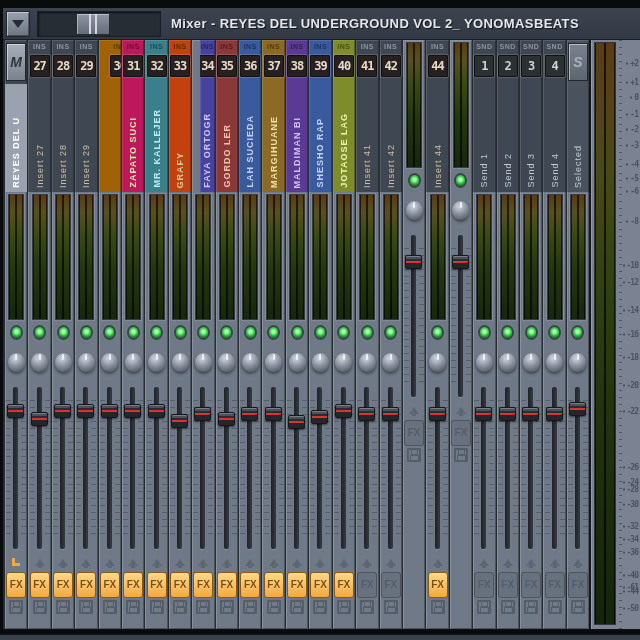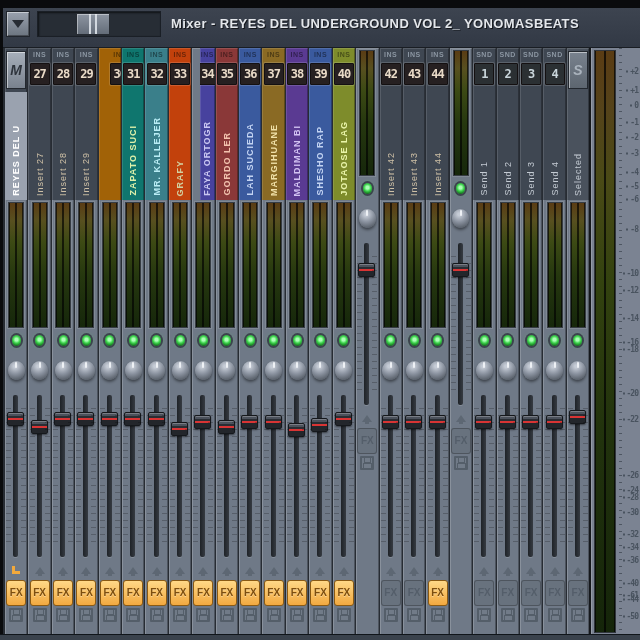--- a/index.html
+++ b/index.html
@@ -5,21 +5,21 @@
   * { margin:0; padding:0; box-sizing:border-box; }
   html,body { width:640px; height:640px; background:#0a0b0d; overflow:hidden;
               font-family:"Liberation Sans", sans-serif; }
 
   .mixer-window { position:absolute; left:3px; top:8px; width:637px; height:622px;
                   background:#2a2f36; border-bottom:2px solid #0e1013; }
   .bottom-strip { position:absolute; left:0; top:634px; width:640px; height:6px;
                   background:#3a424c; border-top:1px solid #10151a; }
 
   
-  .titlebar { position:relative; height:40px; background:linear-gradient(#3d4450,#323945);
+  .titlebar { position:relative; height:32px; background:linear-gradient(#3d4450,#323945);
               border-bottom:1px solid #191d23; }
   .dd-btn { position:absolute; left:3px; top:3px; width:24px; height:26px;
             background:linear-gradient(#99a1ad,#6c7580); border:1px solid #20252c;
             box-shadow:inset 1px 1px 0 rgba(255,255,255,.45), inset -1px -1px 0 rgba(0,0,0,.35);
             display:flex; align-items:center; justify-content:center; }
   .dd-btn .tri { width:0; height:0; border-left:6px solid transparent; border-right:6px solid transparent;
                  border-top:8px solid #272c33; }
   .hscroll { position:absolute; left:34px; top:3px; width:124px; height:26px; background:#272d35;
              border:1px solid #1a1f26; box-shadow:inset 1px 1px 2px rgba(0,0,0,.6); }
   .hscroll .handle { position:absolute; left:38px; top:1px; width:34px; height:22px;
@@ -316,21 +316,21 @@
     </div>
     <div class="fx-row">
       <div class="fx lit">FX</div>
     </div>
     <div class="disk-row">
       <div class="disk"></div>
     </div>
   </div>
 
   <div class="col insert colored">
-    <div class="cap-strip" style="background: #0f766e;">
+    <div class="cap-strip" style="background: #be185d;">
       <div class="hdr">
         <div class="hdr-type">INS</div>
         <div class="lcd">31</div>
 
       </div>
       <div class="name-strip">
         <span class="vtext custom" style="color: rgb(221, 240, 169);">ZAPATO SUCI</span>
       </div>
     </div>
     <div class="meter"></div>
@@ -646,20 +646,30 @@
     </div>
     <div class="fx-row">
       <div class="fx lit">FX</div>
     </div>
     <div class="disk-row">
       <div class="disk"></div>
     </div>
   </div>
 
   <div class="col insert">
+    <div class="cap-strip">
+      <div class="hdr">
+        <div class="hdr-type">INS</div>
+        <div class="lcd">41</div>
+
+      </div>
+      <div class="name-strip">
+        <span class="vtext">Insert 41</span>
+      </div>
+    </div>
     <div class="meter"></div>
     <div class="led-row">
       <div class="led"></div>
     </div>
     <div class="knob-row">
       <div class="knob"></div>
     </div>
     <div class="fader">
       <div class="groove"></div>
       <div class="cap" style="top: 25px;"></div>
@@ -702,30 +712,20 @@
     </div>
     <div class="fx-row">
       <div class="fx">FX</div>
     </div>
     <div class="disk-row">
       <div class="disk"></div>
     </div>
   </div>
 
   <div class="col insert">
-    <div class="cap-strip">
-      <div class="hdr">
-        <div class="hdr-type">INS</div>
-        <div class="lcd">43</div>
-
-      </div>
-      <div class="name-strip">
-        <span class="vtext">Insert 43</span>
-      </div>
-    </div>
     <div class="meter"></div>
     <div class="led-row">
       <div class="led"></div>
     </div>
     <div class="knob-row">
       <div class="knob"></div>
     </div>
     <div class="fader">
       <div class="groove"></div>
       <div class="cap" style="top: 25px;"></div>
@@ -985,21 +985,21 @@
   <div class="scale-label" style="top: 181px;">-8</div>
 
   <div class="scale-label" style="top: 225px;">-10</div>
 
   <div class="scale-label" style="top: 242px;">-12</div>
 
   <div class="scale-label" style="top: 270px;">-14</div>
 
   <div class="scale-label" style="top: 294px; text-align: center;">-16</div>
 
-  <div class="scale-label" style="top: 301px;">-18</div>
+  <div class="scale-label" style="top: 317px;">-18</div>
 
   <div class="scale-label" style="top: 345px;">-20</div>
 
   <div class="scale-label" style="top: 371px;">-22</div>
 
   <div class="scale-label" style="top: 404px; margin-top: 38px;">-24</div>
 
   <div class="scale-label" style="top: 427px;">-26</div>
 
   <div class="scale-label" style="top: 449px;">-28</div>

